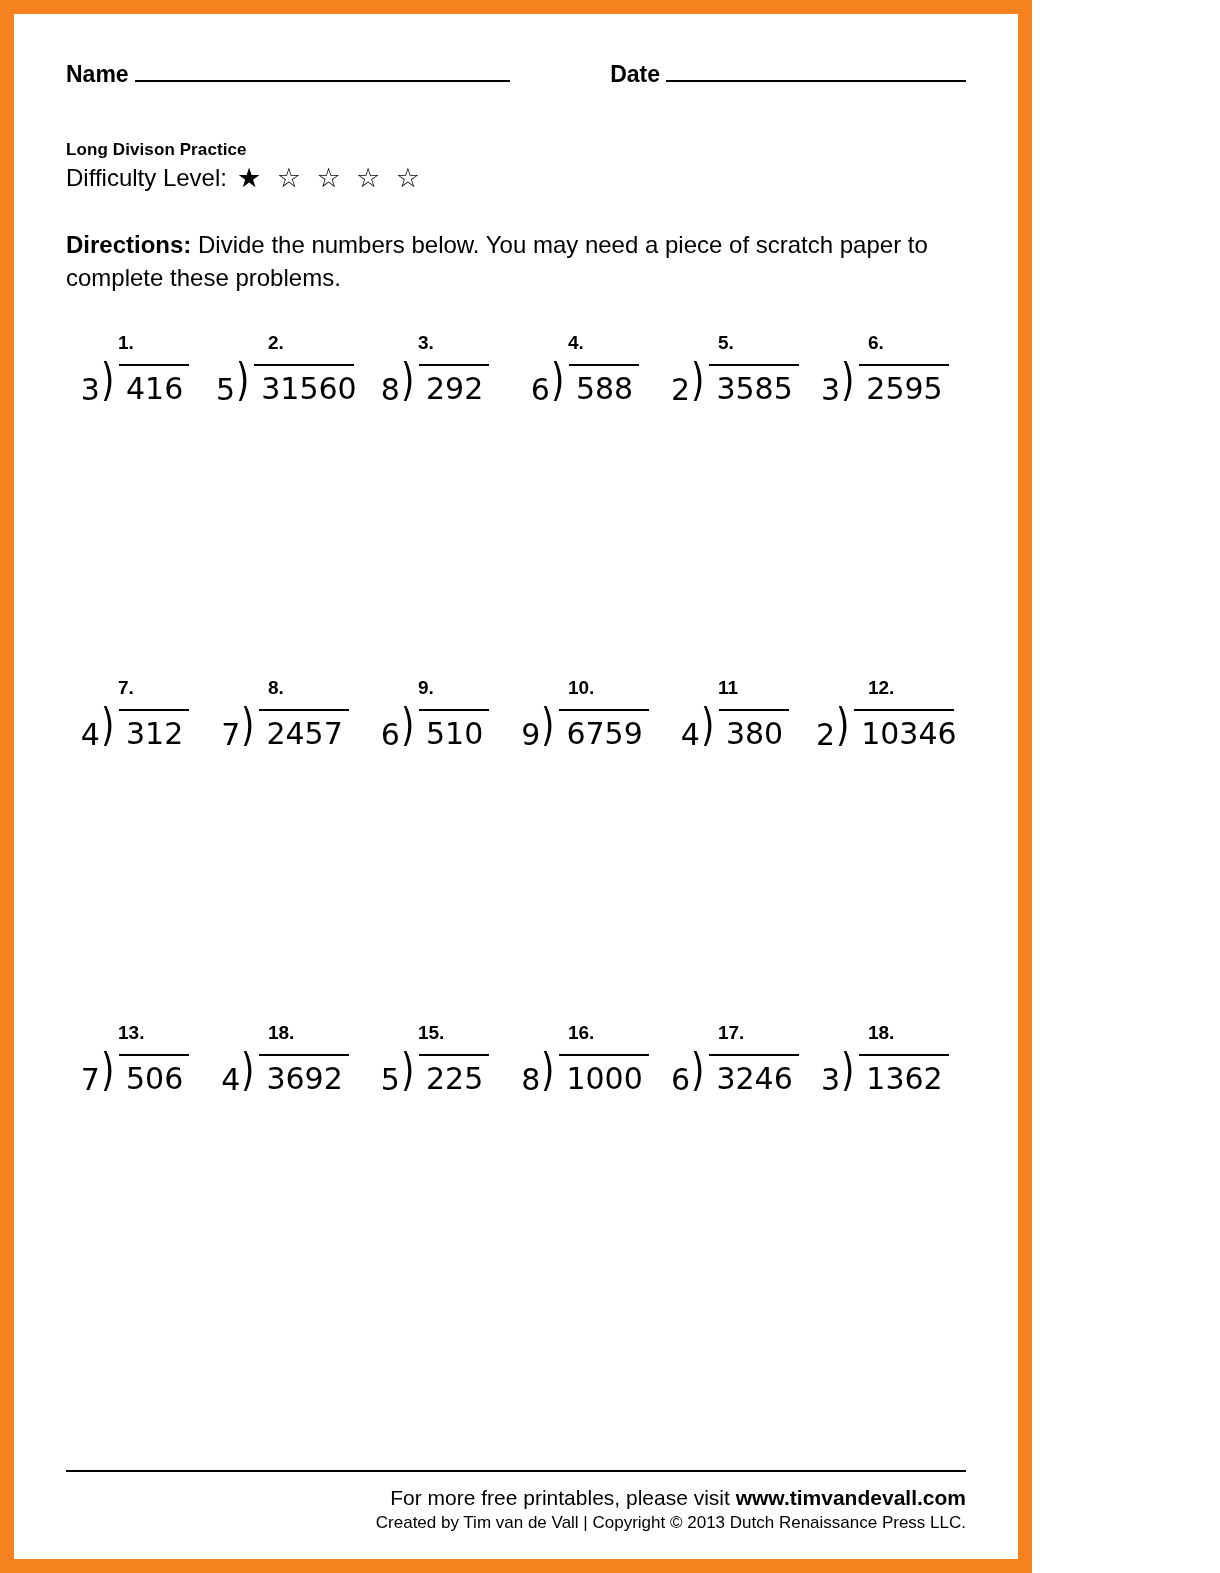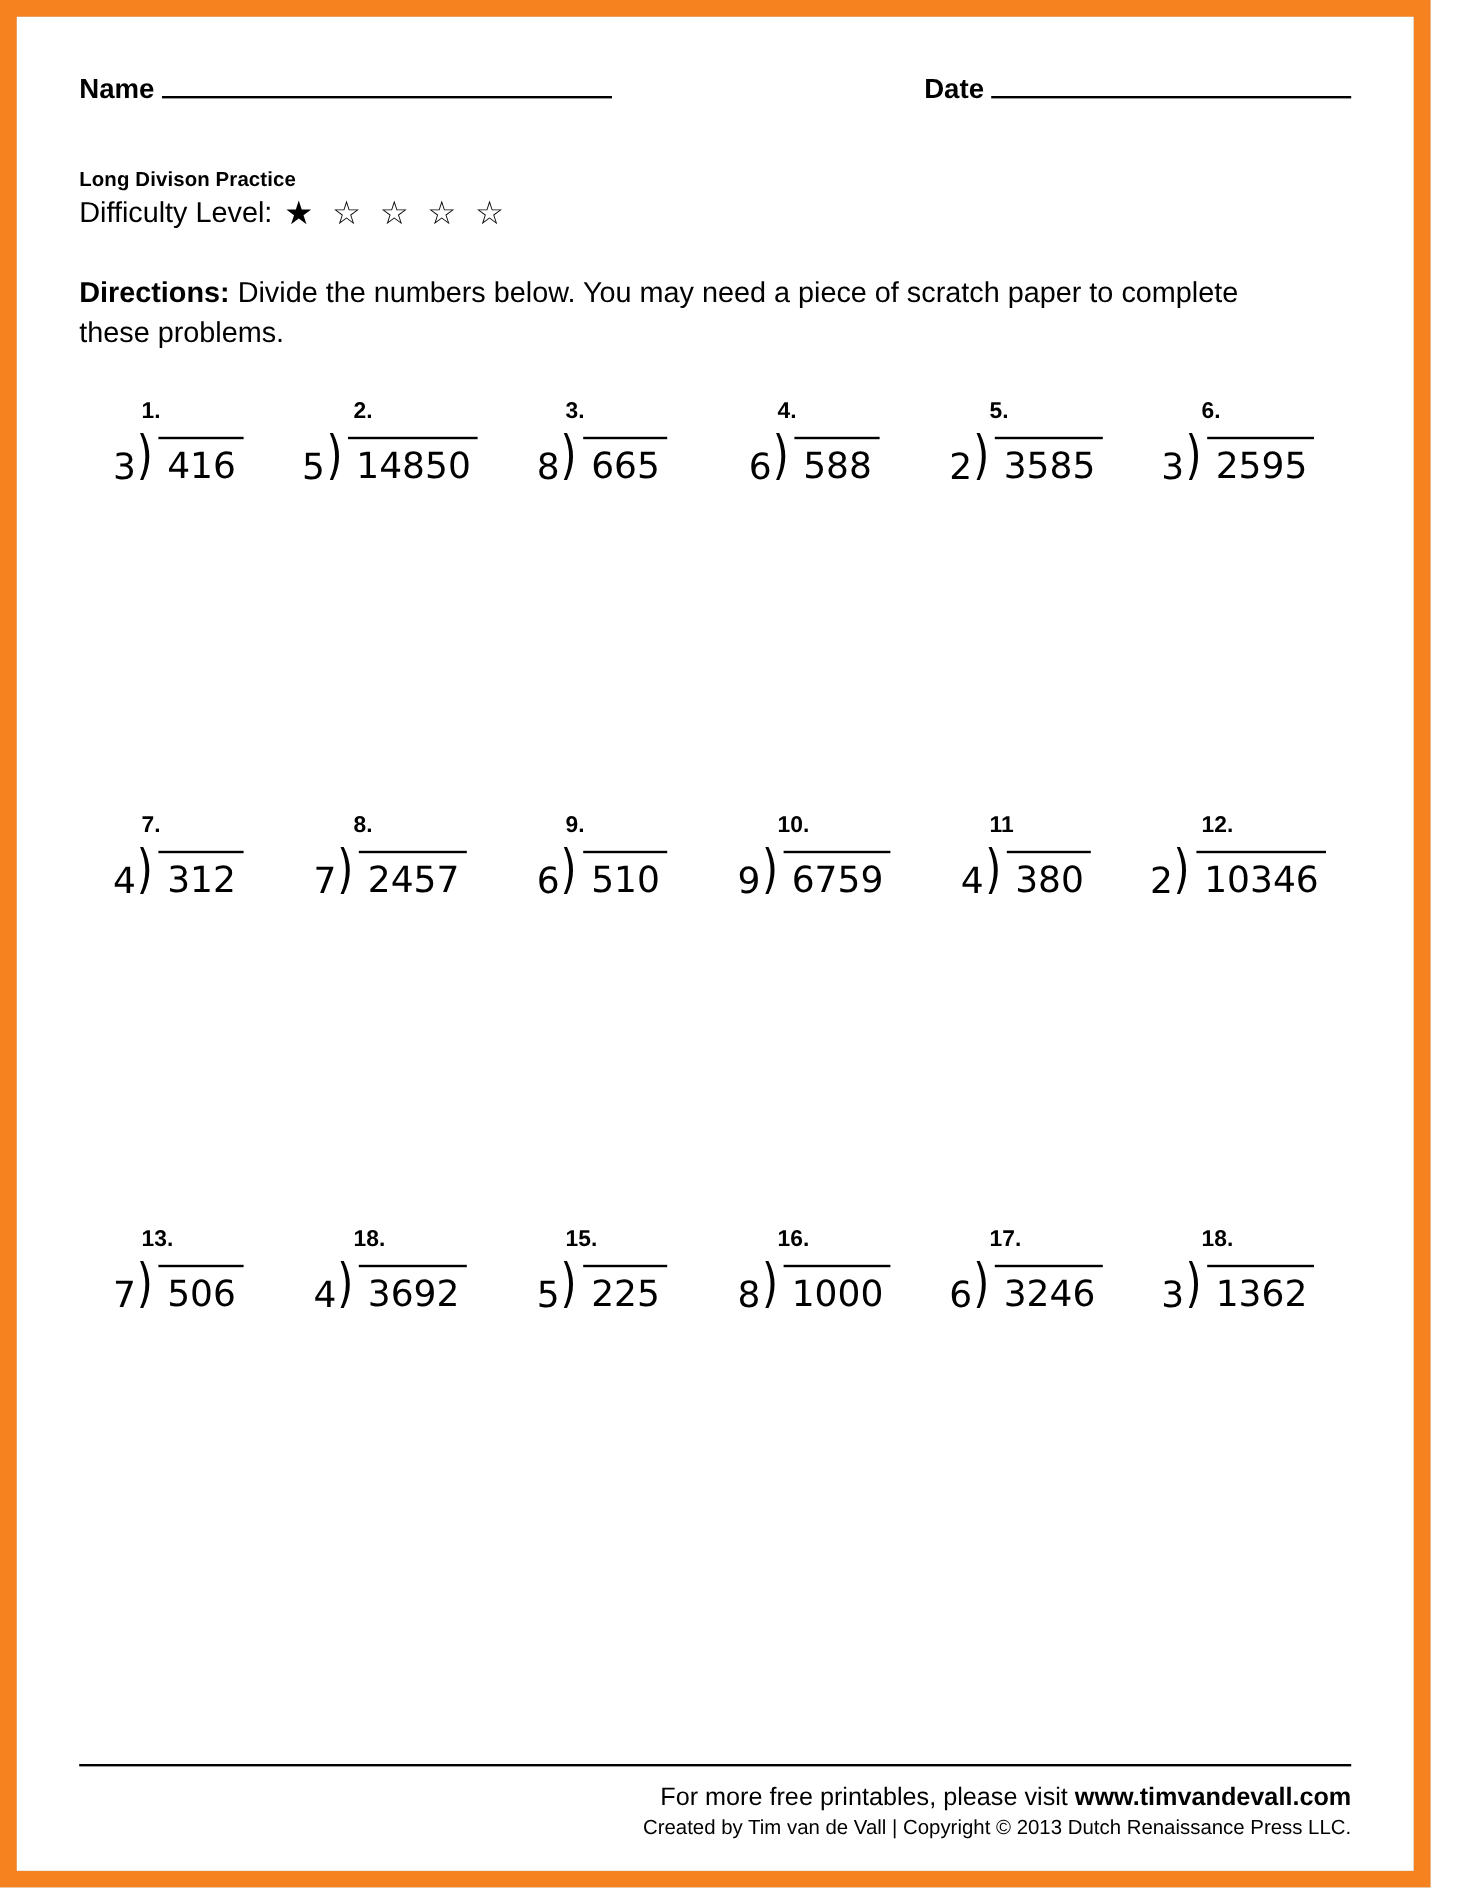--- a/index.html
+++ b/index.html
@@ -9,25 +9,25 @@
   body {
     width: 1220px;
     height: 1573px;
     background: #ffffff;
     font-family: "Liberation Sans", sans-serif;
     color: #000000;
     overflow: hidden;
   }
   .page {
     position: relative;
-    width: 1192px;
+    width: 1032px;
     height: 1573px;
     box-sizing: border-box;
     border: 14px solid #f5821f;
-    background: #a3a3a3;
+    background: #d946ef;
   }
   .sheet {
     position: absolute;
     left: 0;
     top: 0;
     right: 0;
     bottom: 0;
     background: #ffffff;
     padding: 34px 52px 0 52px;
     box-sizing: border-box;
@@ -194,29 +194,29 @@
             <span class="divisor">3</span>
               <span class="bracket">)</span>
               <span class="dividend">416</span>
           </div>
         </div>
         <div class="prob">
           <div class="prob-num">2.</div>
           <div class="prob-expr">
             <span class="divisor">5</span>
               <span class="bracket">)</span>
-              <span class="dividend">14850</span>
+              <span class="dividend">31560</span>
           </div>
         </div>
         <div class="prob">
           <div class="prob-num">3.</div>
           <div class="prob-expr">
             <span class="divisor">8</span>
               <span class="bracket">)</span>
-              <span class="dividend">665</span>
+              <span class="dividend">292</span>
           </div>
         </div>
         <div class="prob">
           <div class="prob-num">4.</div>
           <div class="prob-expr">
             <span class="divisor">6</span>
               <span class="bracket">)</span>
               <span class="dividend">588</span>
           </div>
         </div>

